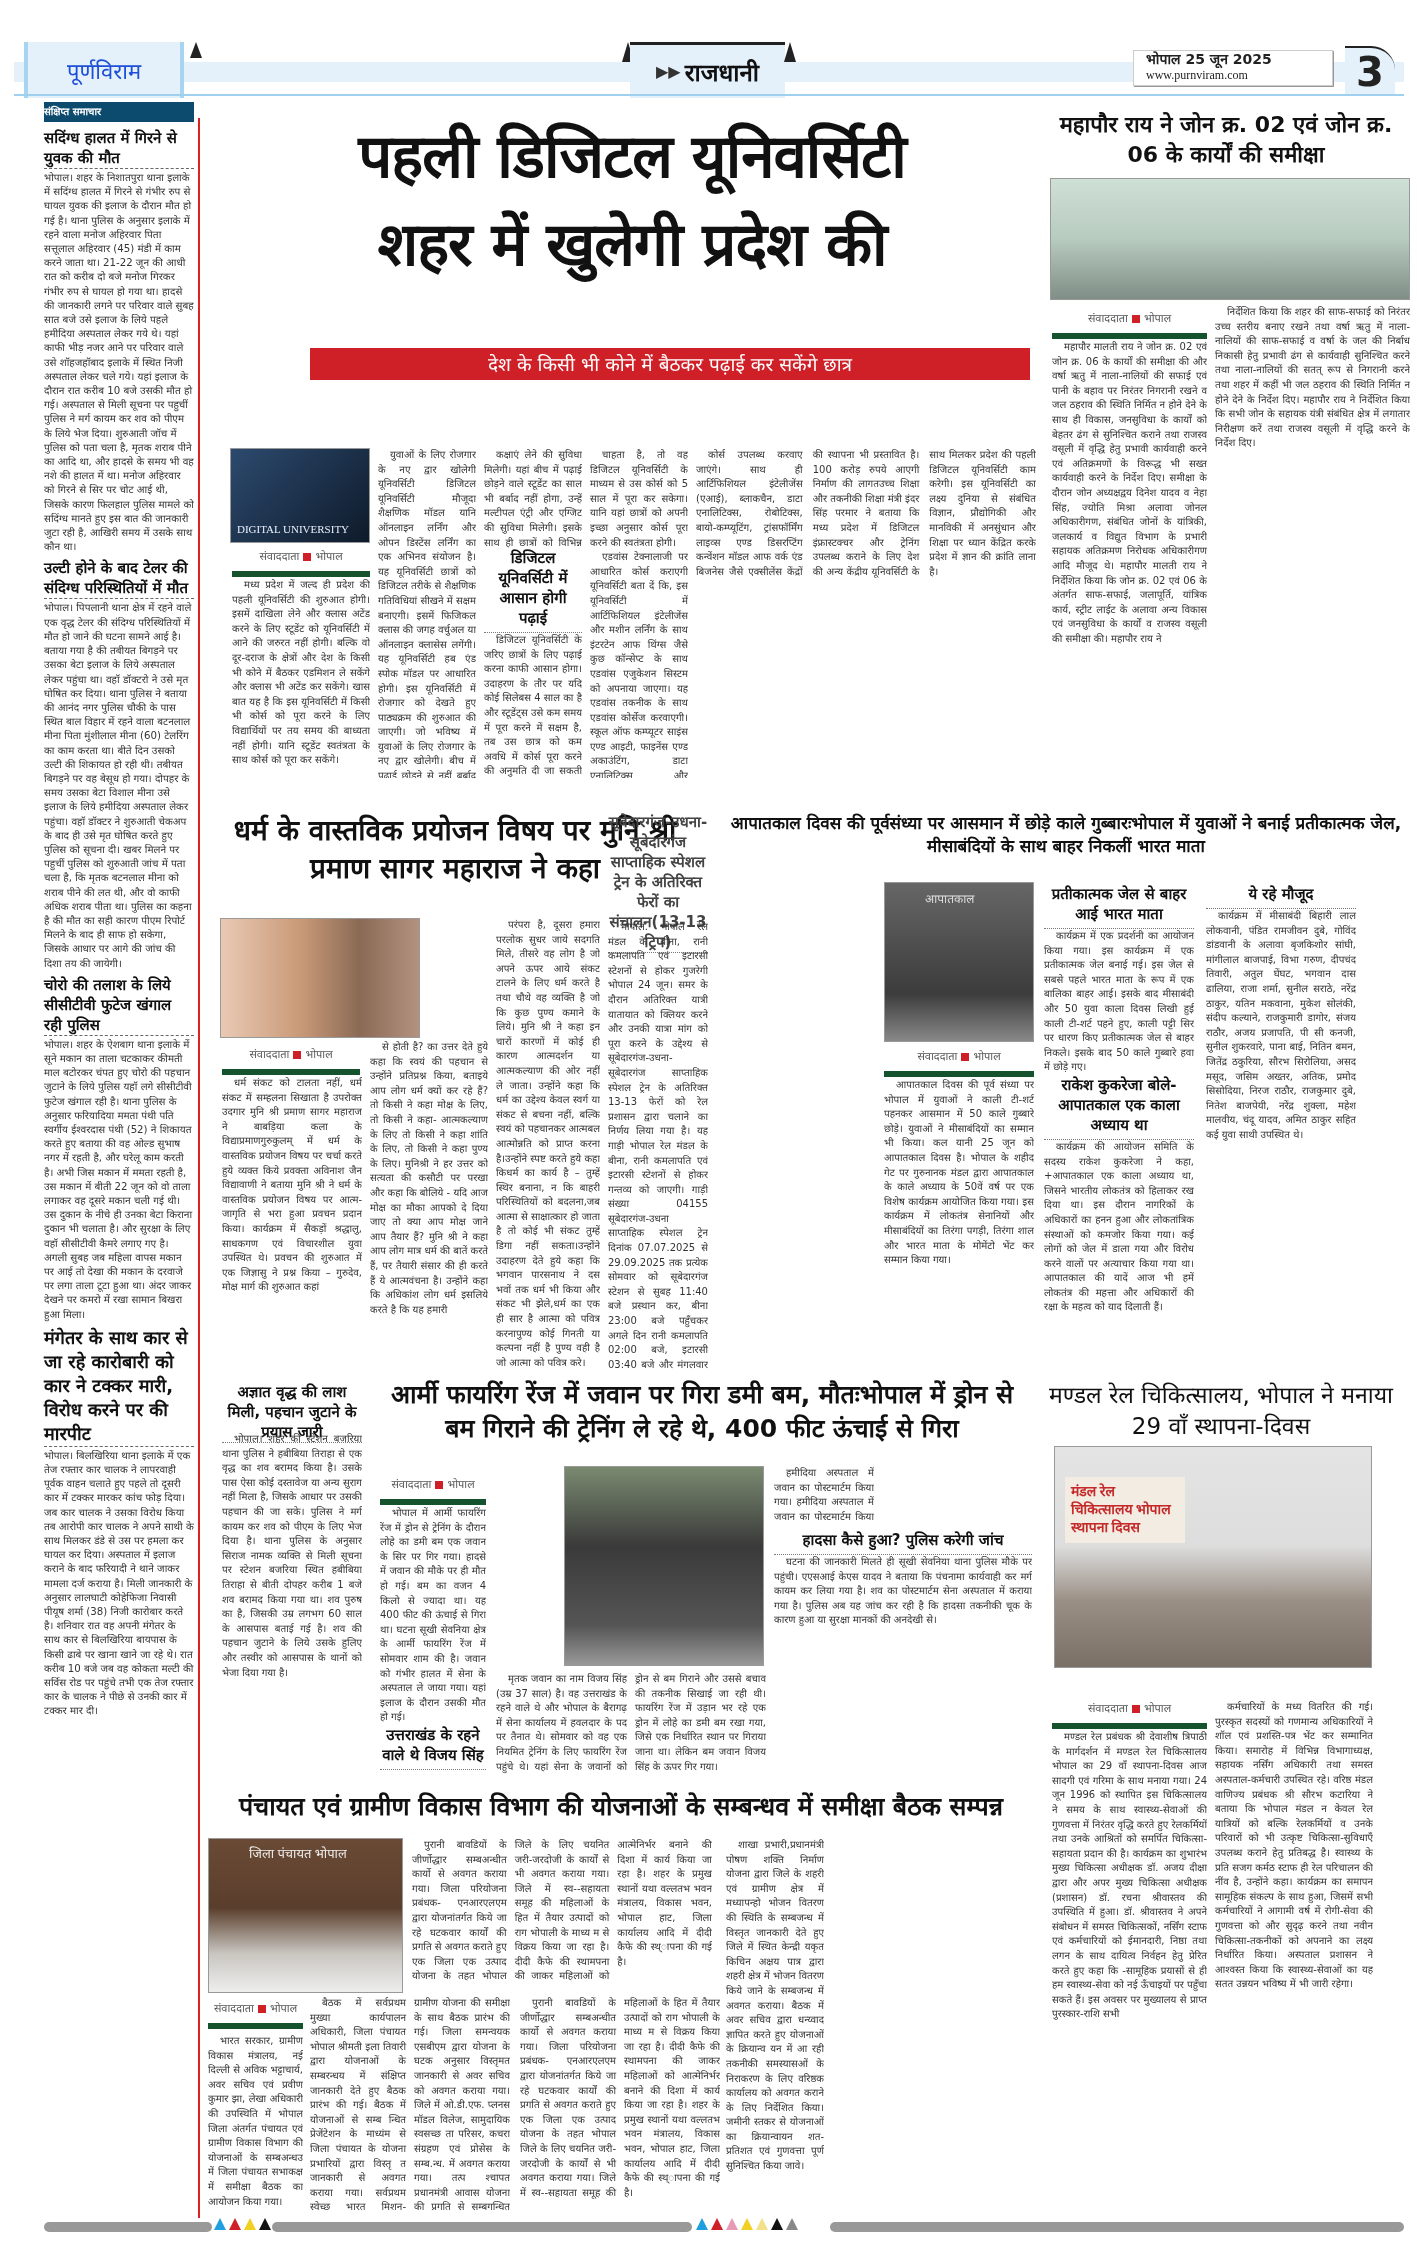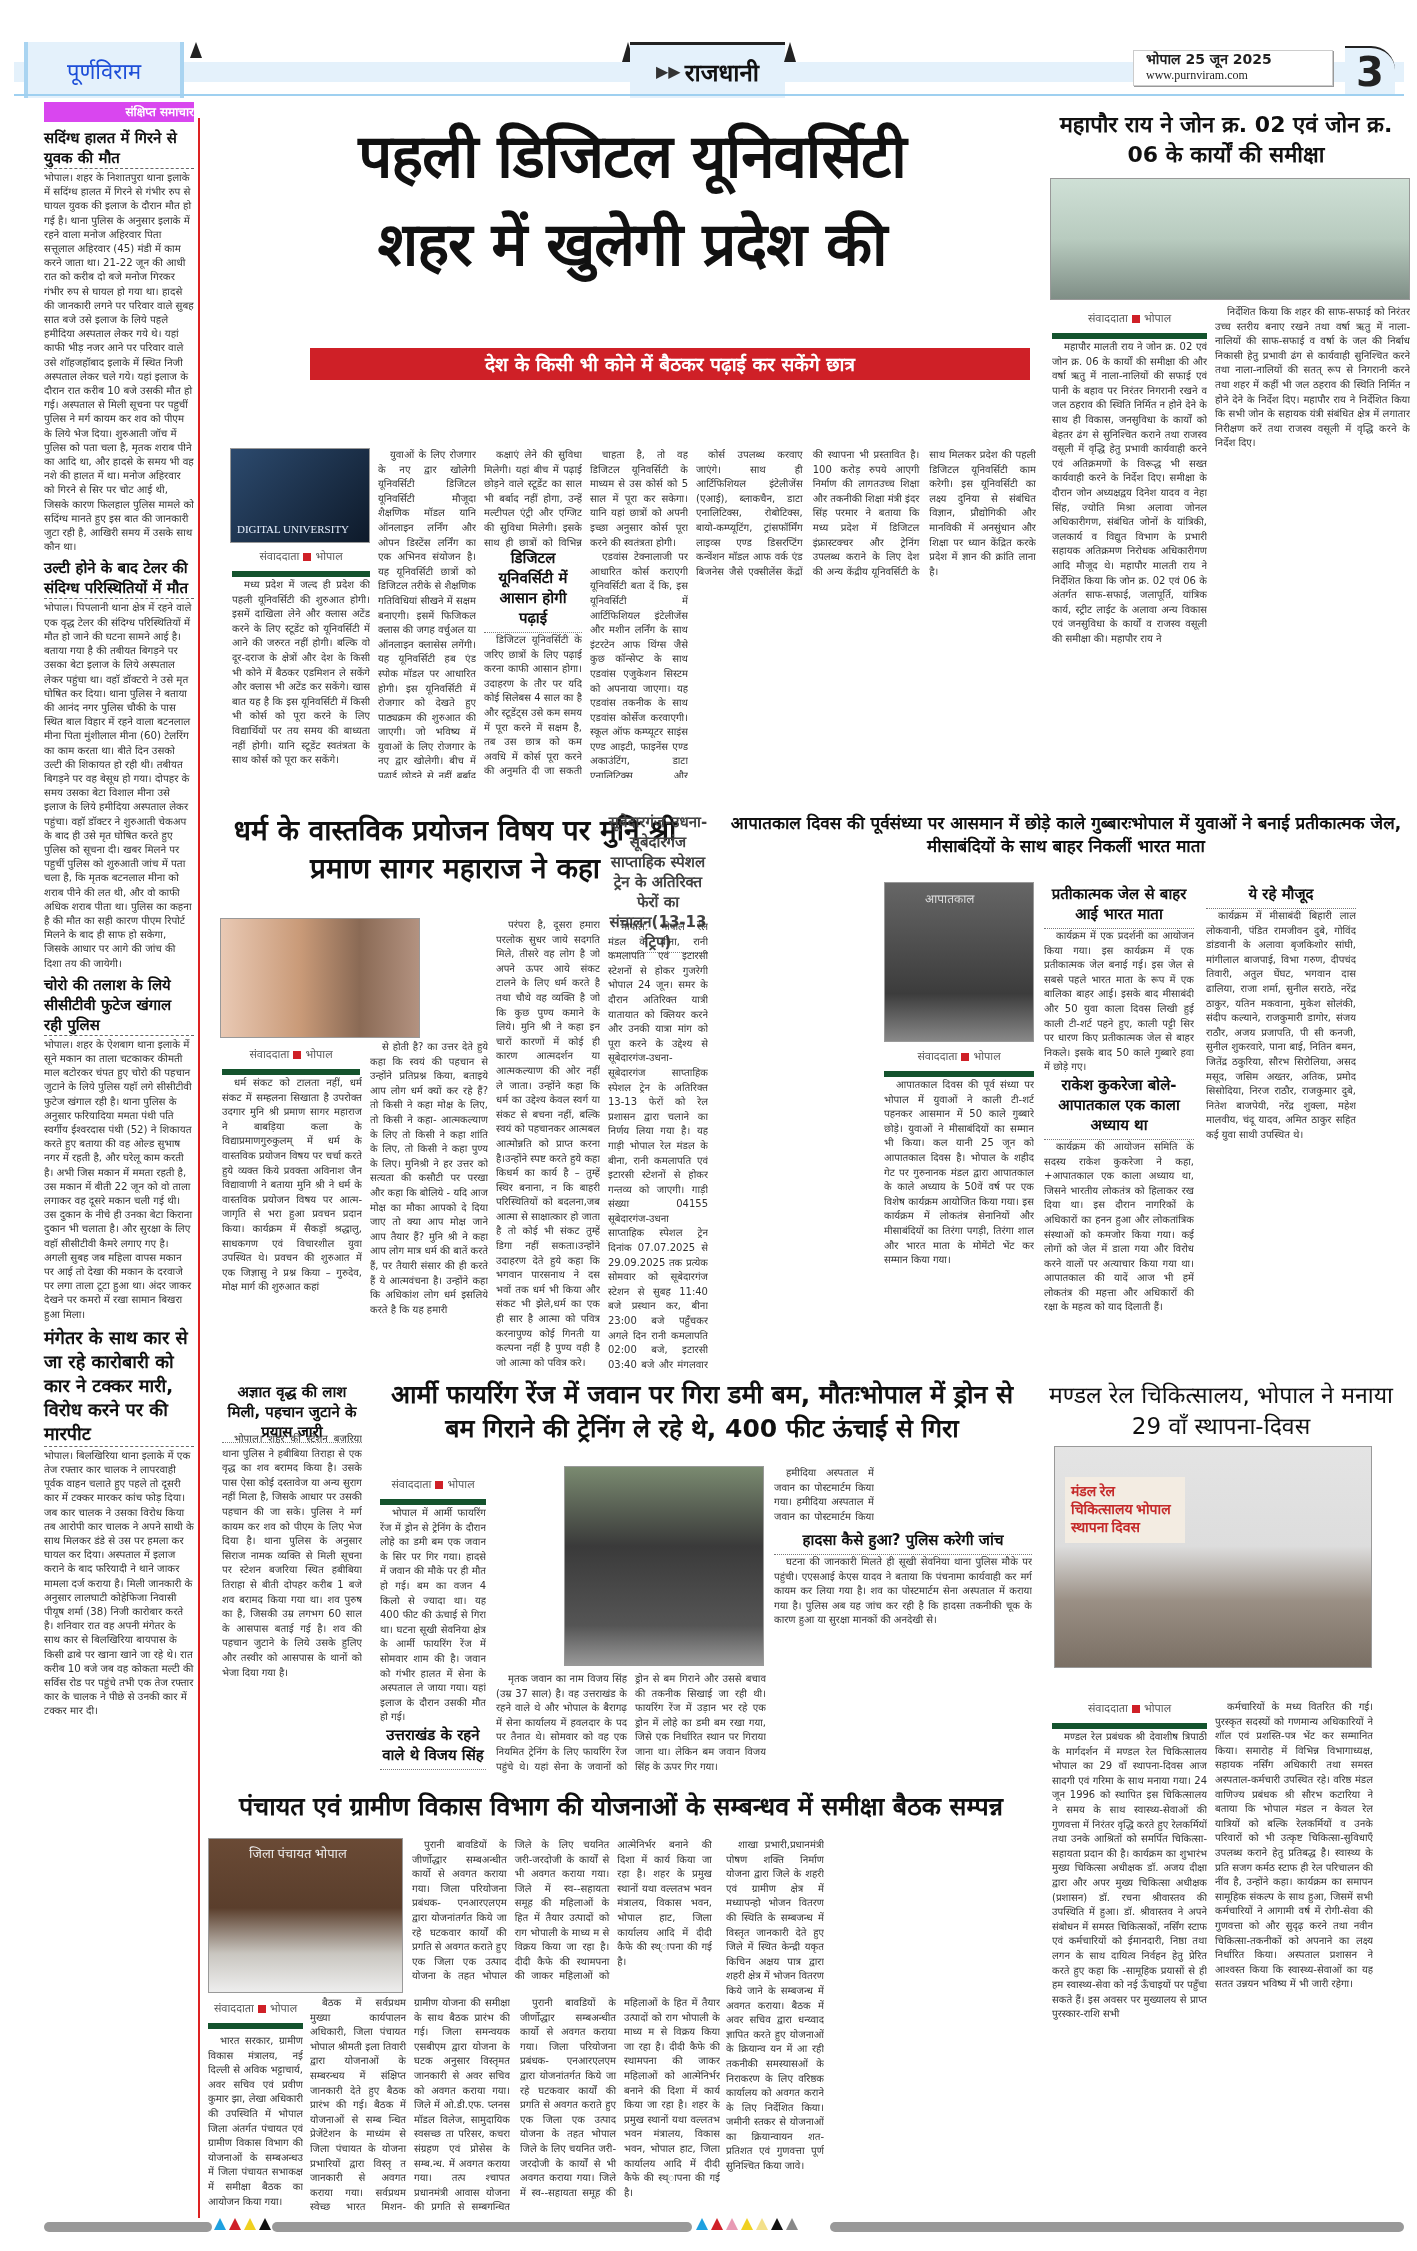--- a/index.html
+++ b/index.html
@@ -14,28 +14,28 @@
 .section-box{position:absolute;left:630px;top:42px;width:155px;height:56px;background:#e4f1fb;border-top:3px solid #222;display:flex;align-items:center;justify-content:center;font-size:24px;font-weight:bold;color:#111}
 .section-box .arr{color:#333;font-size:16px;margin-right:4px}
 .tri-l{position:absolute;left:622px;top:42px;border-left:6px solid transparent;border-right:6px solid transparent;border-bottom:20px solid #222}
 .tri-r{position:absolute;left:784px;top:42px;border-left:6px solid transparent;border-right:6px solid transparent;border-bottom:20px solid #222}
 .date-box{position:absolute;left:1133px;top:50px;width:200px;height:36px;background:#fff;border:1px solid #ccc;box-shadow:1px 1px 0 #999;text-align:left;padding-left:12px}
 .date-box .d{font-size:14px;font-weight:bold;line-height:17px}
 .date-box .u{font-size:12px;font-family:"Liberation Serif",serif;line-height:15px}
 .pg{position:absolute;left:1345px;top:46px;width:50px;height:48px;background:#e4f1fb;font-size:40px;font-weight:bold;text-align:center;line-height:48px;border-radius:0 24px 0 0;border-top:2px solid #222}
 
 .redline{position:absolute;background:#d22;width:2px}
-.kicker{position:absolute;left:44px;top:102px;width:150px;height:20px;background:#d946ef;color:#fff;font-weight:bold;font-size:12px;text-align:right;line-height:20px}
+.kicker{position:absolute;left:44px;top:102px;width:150px;height:20px;background:#0c4a6e;color:#fff;font-weight:bold;font-size:10px;text-align:left;line-height:20px}
 .side{position:absolute;left:44px;width:150px;font-size:10.2px;line-height:14.2px;color:#333}
 .side h3{font-size:15px;line-height:20px;font-weight:bold;color:#111;border-bottom:1px dashed #666;margin:4px 0 2px}
 .side h3.big{font-size:18px;line-height:24px}
 .side p{text-align:left}
 
 .main-head{position:absolute;left:232px;top:112px;width:800px;font-size:60px;font-weight:bold;line-height:88px;text-align:center;color:#111;letter-spacing:-1px}
-.redbar{position:absolute;left:310px;top:348px;width:720px;height:32px;background:#cf2027;color:#fff;font-size:19px;font-weight:bold;text-align:center;line-height:32px}
+.redbar{position:absolute;left:310px;top:348px;width:720px;height:32px;background:#cf2027;color:#fff;font-size:19px;font-weight:normal;text-align:center;line-height:32px}
 .photo{position:absolute;background:linear-gradient(135deg,#6a7b8c,#3a4a5a);border:1px solid #999;overflow:hidden}
 .photo .cap{position:absolute;left:6px;bottom:6px;color:#e8f0ff;font-family:Liberation Serif, serif;font-size:11px;line-height:13px}
 .credit{position:absolute;font-size:11px;color:#555;text-align:center;border-bottom:6px solid #14532d;padding-bottom:8px}
 .credit .sq{display:inline-block;width:8px;height:8px;background:#cf2027;margin:0 4px;vertical-align:middle}
 .col{position:absolute;font-size:10px;line-height:14.6px;color:#333;text-align:justify}
 .col p{text-indent:12px}
 .sub{font-weight:bold;color:#111;text-align:center;font-size:15px;line-height:20px;border-bottom:1px dotted #777;padding-bottom:4px;margin:0 0}
 .head2{position:absolute;font-weight:bold;color:#111;text-align:center;line-height:1.35}
 .small-lead{position:absolute;font-weight:bold;color:#444;text-align:center;font-size:15px;line-height:20px;border-bottom:1px dotted #777}
 .footer-bar{position:absolute;top:2222px;height:10px;background:#999;border-radius:5px}

